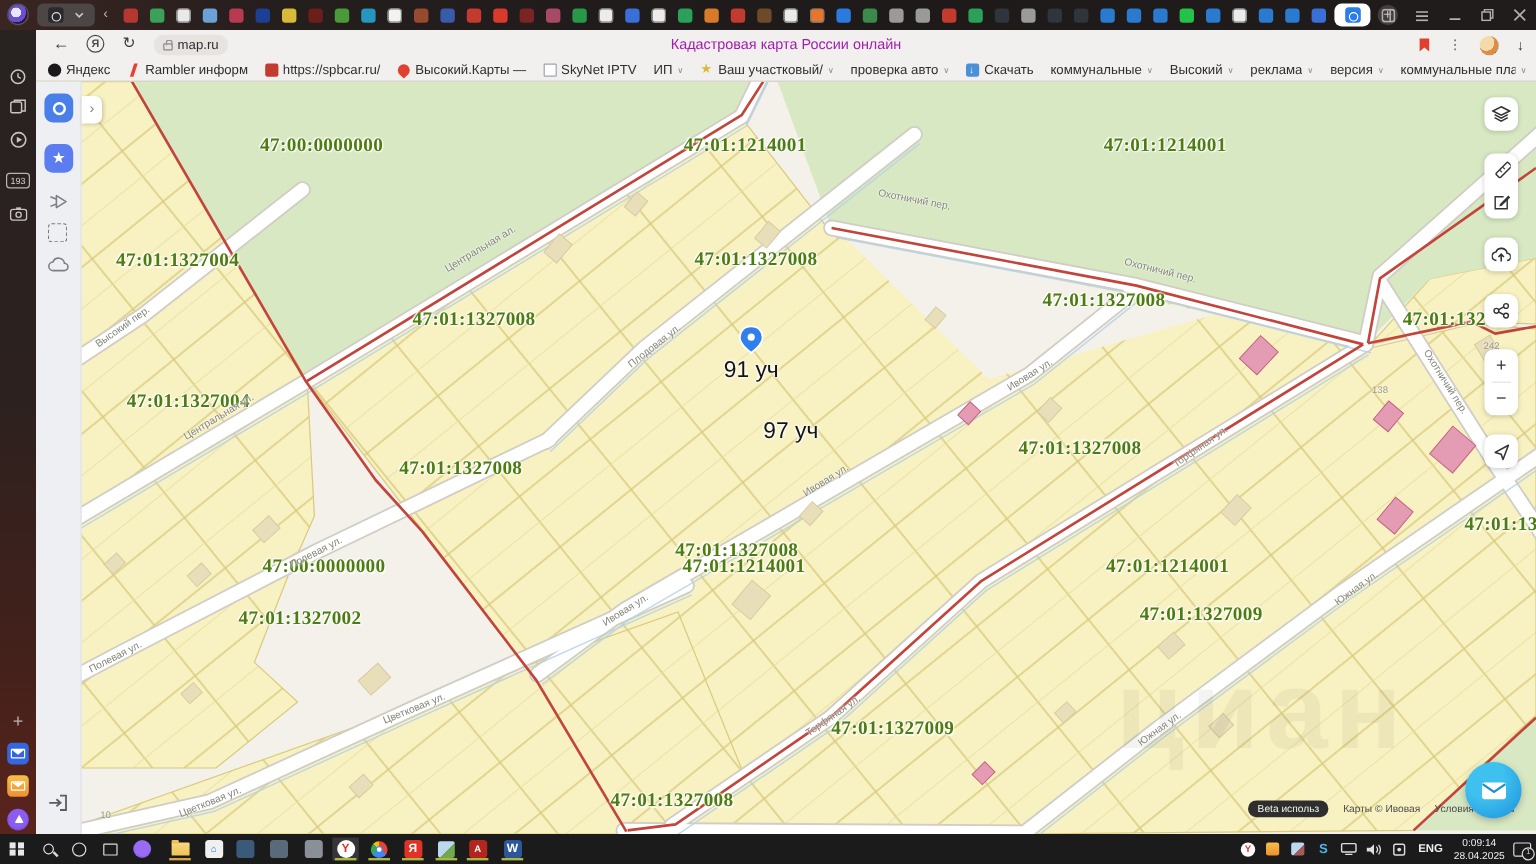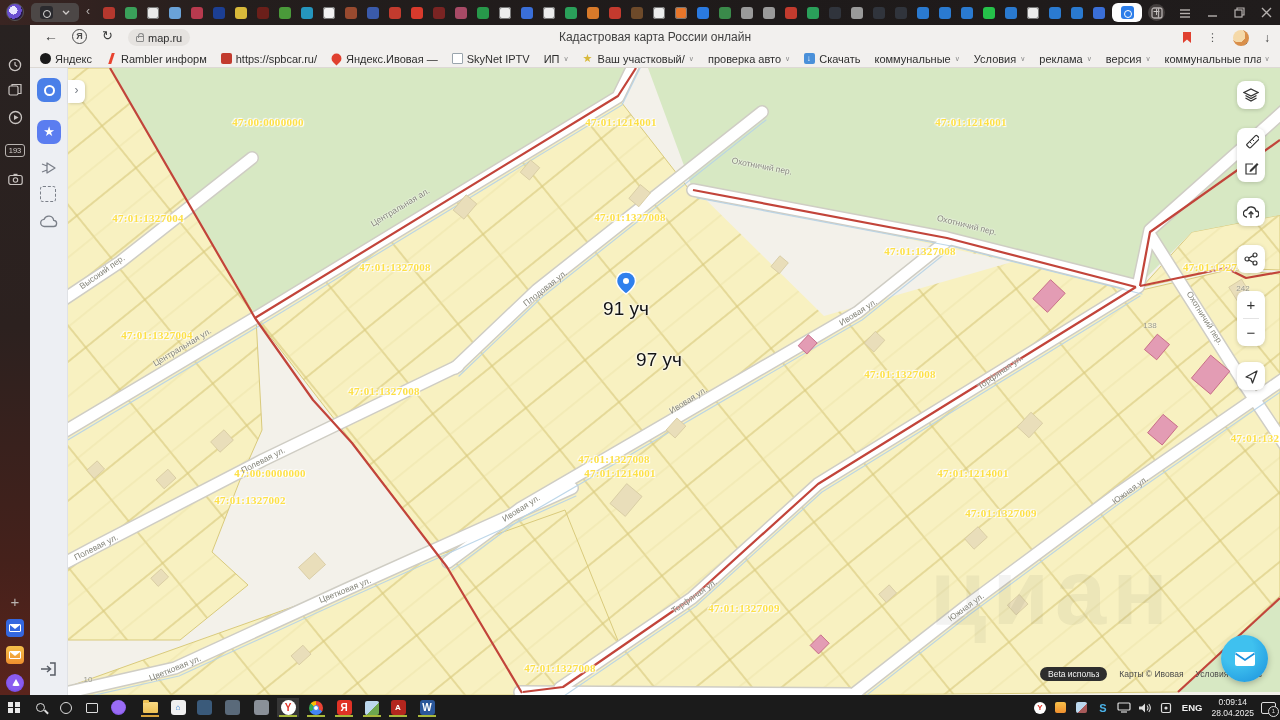--- a/index.html
+++ b/index.html
@@ -32,21 +32,21 @@
   .toolbar { position:absolute; left:30px; top:25px; width:1250px; height:25px; background:#f2f0ee; }
   .tb-back { position:absolute; left:14px; top:3px; font-size:14px; color:#3c3c3c; }
   .ya-circle { position:absolute; left:42px; top:4px; width:15px; height:15px; border:1.5px solid #4a4a4a; border-radius:50%;
     font-size:9px; color:#4a4a4a; text-align:center; line-height:13px; font-weight:bold; }
   .tb-reload { position:absolute; left:72px; top:3px; font-size:13px; color:#3c3c3c; }
   .url-pill { position:absolute; left:98px; top:4px; height:17px; background:#e6e3e0; border-radius:9px;
     display:flex; align-items:center; padding:0 8px; gap:4px; }
   .lock { width:8px; height:6px; border:1.2px solid #8a8a8a; border-radius:1px; position:relative; margin-top:3px; }
   .lock::before { content:''; position:absolute; left:1px; top:-4px; width:4px; height:4px; border:1.2px solid #8a8a8a; border-bottom:none; border-radius:3px 3px 0 0; }
   .url-text { font-size:11px; color:#2e2e2e; }
-  .page-title { position:absolute; left:0; right:0; top:5px; text-align:center; font-size:12px; color:#404040; }
+  .page-title { position:absolute; left:0; right:0; top:5px; text-align:center; font-size:12px; color:#a21caf; }
   .tb-right { position:absolute; right:10px; top:0; height:25px; display:flex; align-items:center; gap:15px; }
   .tb-avatar { width:16px; height:16px; border-radius:50%; background:radial-gradient(circle at 35% 35%, #f5d9a8 0 45%, #d98f4a 46% 75%, #8a5a2a 76%); }
   .tb-dl { font-size:12px; color:#3c3c3c; }
   .dots3 { font-size:11px; color:#555; letter-spacing:0; }
 
   
   .bookmarks { position:absolute; left:30px; top:50px; width:1250px; height:18px; background:#f2f0ee;
     border-bottom:1px solid #ddd9d4; display:flex; align-items:center; padding:0 10px; gap:14px; }
   .bm { display:flex; align-items:center; gap:4px; white-space:nowrap; }
   .bml { font-size:11px; color:#2e2e2e; max-width:96px; overflow:hidden; }
@@ -85,21 +85,21 @@
   .sp-ic { position:absolute; left:10px; color:#7a7f88; }
   .sp-select { width:16px; height:16px; border:1.4px dashed #7a7f88; border-radius:3px; }
   .panel-expander { position:absolute; left:68px; top:80px; width:17px; height:23px; background:#fff; border-radius:0 6px 6px 0;
     box-shadow:1px 1px 3px rgba(0,0,0,.15); color:#7a7f88; font-size:12px; text-align:center; line-height:21px; z-index:6; }
 
   
   .map-wrap { position:absolute; left:30px; top:68px; width:1250px; height:627px; overflow:hidden; background:#f3f1ea; }
   .map-wrap svg.basemap { position:absolute; left:0; top:0; }
   .map-labels { position:absolute; left:0; top:0; width:1280px; height:720px; pointer-events:none; z-index:4; }
   .qlabel { position:absolute; transform:translate(-50%,-50%); font-family:"Liberation Serif",serif; font-weight:700;
-    font-size:11px; letter-spacing:.3px; color:#fde047; white-space:nowrap;
+    font-size:16px; letter-spacing:.3px; color:#4d7c0f; white-space:nowrap;
     text-shadow:0 0 2px #fff,0 0 2px #fff,1px 1px 1px #fff,-1px -1px 1px #fff; }
   .slabel { position:absolute; font-size:8.5px; color:#85857a; white-space:nowrap;
     text-shadow:0 0 2px #fff,0 0 2px #fff; }
   .tlabel { position:absolute; transform:translate(-50%,-50%); font-size:8px; color:#9a9a8c; text-shadow:0 0 2px #fff; }
   .plabel { position:absolute; transform:translate(-50%,-50%); font-size:19px; color:#141414; white-space:nowrap;
     text-shadow:0 0 3px #fff,0 0 3px #fff,0 0 3px #fff; }
   .watermark { position:absolute; left:930px; top:540px; width:260px; font-size:92px; font-weight:bold;
     color:rgba(80,80,70,.07); letter-spacing:6px; pointer-events:none; }
 
   
@@ -351,21 +351,21 @@
       <div class="bm">
         <span class="bmi slash" style="--c: #e8422e;"></span>
         <span class="bml">Rambler информ</span>
       </div>
       <div class="bm">
         <span class="bmi square" style="--c: #c23b2e;"></span>
         <span class="bml">https://spbcar.ru/</span>
       </div>
       <div class="bm">
         <span class="bmi pin" style="--c: #e0402f;"></span>
-        <span class="bml">Яндекс.Ивовая —</span>
+        <span class="bml">Высокий.Карты —</span>
       </div>
       <div class="bm">
         <span class="bmi doc" style="--c: #8a9aa8;"></span>
         <span class="bml">SkyNet IPTV</span>
       </div>
       <div class="bm">
         <span class="bml">ИП</span>
         <span class="chev">∨</span>
       </div>
       <div class="bm">
@@ -379,21 +379,21 @@
       </div>
       <div class="bm">
         <span class="bmi download" style="--c: #4a90d9;"></span>
         <span class="bml">Скачать</span>
       </div>
       <div class="bm">
         <span class="bml">коммунальные</span>
         <span class="chev">∨</span>
       </div>
       <div class="bm">
-        <span class="bml">Условия</span>
+        <span class="bml">Высокий</span>
         <span class="chev">∨</span>
       </div>
       <div class="bm">
         <span class="bml">реклама</span>
         <span class="chev">∨</span>
       </div>
       <div class="bm">
         <span class="bml">версия</span>
         <span class="chev">∨</span>
       </div>
@@ -568,21 +568,21 @@
     <div class="qlabel" style="left: 395px; top: 267px;">47:01:1327008</div>
     <div class="qlabel" style="left: 920px; top: 251px;">47:01:1327008</div>
     <div class="qlabel" style="left: 1216px; top: 267px;">47:01:132700</div>
     <div class="qlabel" style="left: 157px; top: 335px;">47:01:1327004</div>
     <div class="qlabel" style="left: 384px; top: 391px;">47:01:1327008</div>
     <div class="qlabel" style="left: 900px; top: 374px;">47:01:1327008</div>
     <div class="qlabel" style="left: 270px; top: 473px;">47:00:0000000</div>
     <div class="qlabel" style="left: 614px; top: 459px;">47:01:1327008</div>
     <div class="qlabel" style="left: 620px; top: 473px;">47:01:1214001</div>
     <div class="qlabel" style="left: 973px; top: 473px;">47:01:1214001</div>
-    <div class="qlabel" style="left: 250px; top: 500px;">47:01:1327002</div>
+    <div class="qlabel" style="left: 250px; top: 516px;">47:01:1327002</div>
     <div class="qlabel" style="left: 1001px; top: 513px;">47:01:1327009</div>
     <div class="qlabel" style="left: 744px; top: 608px;">47:01:1327009</div>
     <div class="qlabel" style="left: 560px; top: 668px;">47:01:1327008</div>
     <div class="qlabel" style="left: 1255px; top: 438px;">47:01:132</div>
     <div class="slabel" style="left: 400px; top: 207px; transform: translate(-50%, -50%) rotate(-31deg);">Центральная ал.</div>
     <div class="slabel" style="left: 182px; top: 347px; transform: translate(-50%, -50%) rotate(-31deg);">Центральная ул.</div>
     <div class="slabel" style="left: 102px; top: 272px; transform: translate(-50%, -50%) rotate(-35deg);">Высокий пер.</div>
     <div class="slabel" style="left: 762px; top: 166px; transform: translate(-50%, -50%) rotate(11deg);">Охотничий пер.</div>
     <div class="slabel" style="left: 967px; top: 225px; transform: translate(-50%, -50%) rotate(14deg);">Охотничий пер.</div>
     <div class="slabel" style="left: 1205px; top: 318px; transform: translate(-50%, -50%) rotate(58deg);">Охотничий пер.</div>

